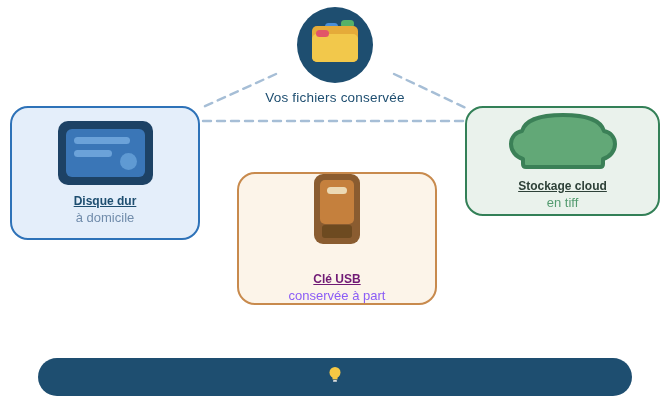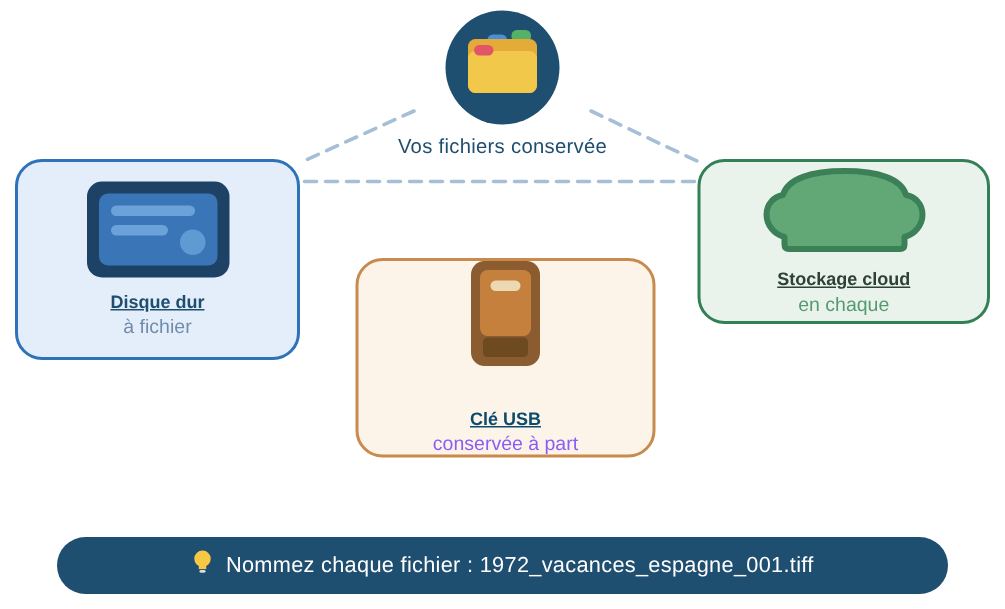--- a/index.html
+++ b/index.html
@@ -33,21 +33,21 @@
     display:flex; flex-direction:column; align-items:center; justify-content:center;
   }
   .card-title { font-size:12px; font-weight:700; margin-top:9px;text-decoration:underline; }
   .card-sub   { font-size:13px; margin-top:2px; }
 
   .card-hdd   { left:10px;  top:106px; width:190px; height:134px; background:#e4eefa; border-color:#2e72b8; }
   .card-hdd .card-title { color:#1e4e70; }
   .card-hdd .card-sub   { color:#718cab; }
 
   .card-usb   { left:237px; top:172px; width:200px; height:133px; background:#fcf4e9; border-color:#c88a4d; }
-  .card-usb .card-title { color:#0c4a6e;margin-top:28px; }
+  .card-usb .card-title { color:#701a75;margin-top:28px; }
   .card-usb .card-sub   { color:#8b5cf6; }
 
   .card-cloud { left:465px; top:106px; width:195px; height:110px; background:#eaf2ec; border-color:#338057; }
   .card-cloud .card-title { color:#2e4138; margin-top:4px; }
   .card-cloud .card-sub   { color:#549b70; }
 
   
   .hdd { position:relative; width:95px; height:64px; background:#1d4265; border-radius:10px; }
   .hdd-inner { position:absolute; left:8px; top:8px; right:8px; bottom:8px; background:#3a76b7; border-radius:6px; }
   .hdd-bar { position:absolute; height:7px; border-radius:4px; background:#6ba2d9; left:8px; }
@@ -95,21 +95,21 @@
 
   <div class="card card-hdd">
     <span class="hdd">
       <span class="hdd-inner">
         <span class="hdd-bar b1"></span>
         <span class="hdd-bar b2"></span>
         <span class="hdd-dot"></span>
       </span>
     </span>
     <div class="card-title">Disque dur</div>
-    <div class="card-sub">à fichier</div>
+    <div class="card-sub">à domicile</div>
   </div>
 
   <div class="card card-usb">
     <span class="usb">
       <span class="usb-body">
           <span class="usb-label"></span>
         </span>
       <span class="usb-plug"></span>
     </span>
     <div class="card-title">Clé USB</div>
@@ -118,27 +118,26 @@
 
   <div class="card card-cloud">
     <span>
       <svg width="112" height="58" viewBox="0 0 112 58">
         <path d="M19,54 L93,54 C95,54 96,53 96,51 L96,46 C103,44 108,38 108,31
                  C108,24 103,19 97,18 C94,7 78,2 56,2 C34,2 18,7 15,18
                  C9,19 4,24 4,31 C4,38 9,44 16,46 L16,51 C16,53 17,54 19,54 Z" fill="#62a877" stroke="#3b8057" stroke-width="4" stroke-linejoin="round"></path>
       </svg>
     </span>
     <div class="card-title">Stockage cloud</div>
-    <div class="card-sub">en chaque</div>
+    <div class="card-sub">en tiff</div>
   </div>
 
   <div class="tip-pill">
     <span>
       <svg width="14" height="18" viewBox="0 0 14 18">
         <circle cx="7" cy="6.5" r="5.5" fill="#f6c844"></circle>
         <rect x="4.5" y="11" width="5" height="2.4" fill="#f6c844"></rect>
         <rect x="5" y="14" width="4" height="1.8" rx="0.9" fill="#dddddd"></rect>
       </svg>
     </span>
-    <span class="tip-text">Nommez chaque fichier : 1972_vacances_espagne_001.tiff</span>
   </div>
 
 </div>
 
 </body></html>

